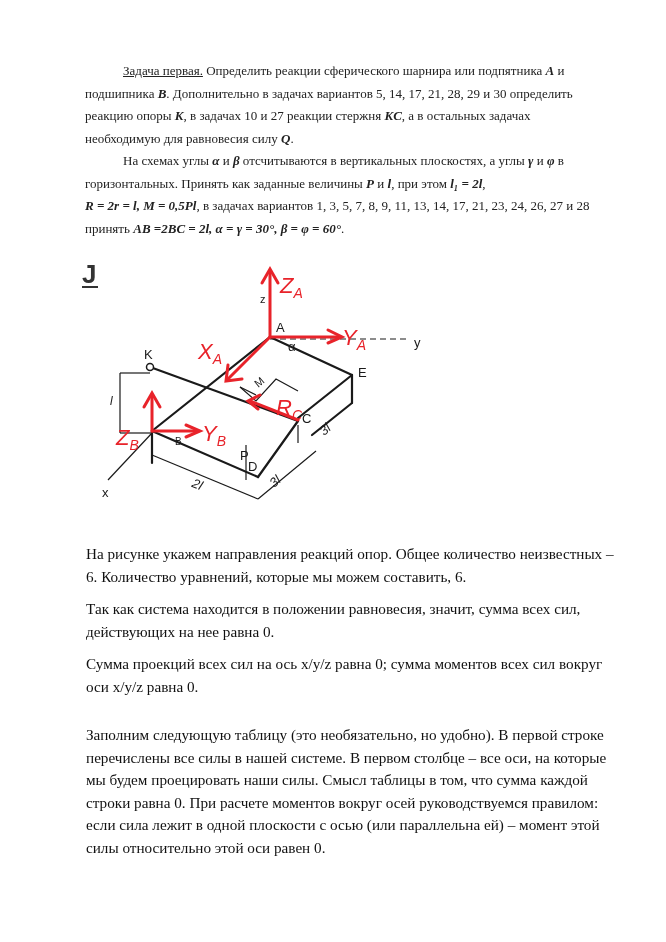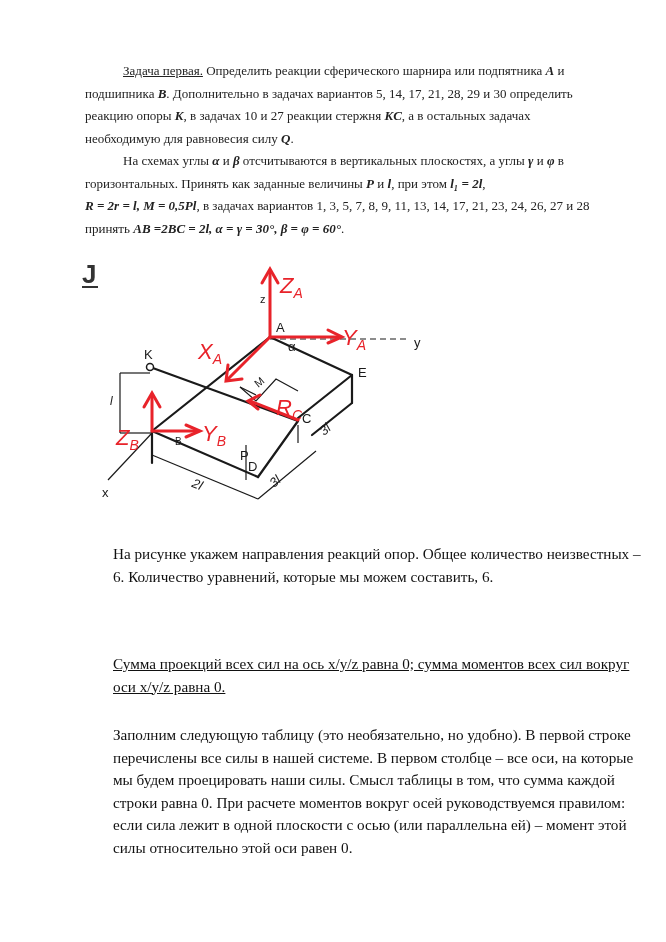--- a/index.html
+++ b/index.html
@@ -8,25 +8,25 @@
 
     .task-block { position: absolute; left: 85px; top: 60px; width: 520px; font-size: 13px; line-height: 22.5px; color: #222; }
     .task-block p { margin: 0; }
     .indent { text-indent: 38px; }
     .u { text-decoration: underline; }
     .bi { font-weight: bold; font-style: italic; }
 
     .figure { position: absolute; left: 80px; top: 255px; width: 480px; height: 270px; }
     .figure svg { width: 480px; height: 270px; display: block; }
 
-    .body-text { position: absolute; left: 86px; width: 530px; font-size: 15.2px; line-height: 22.5px; color: #111; margin-left: 27px; }
+    .body-text { position: absolute; left: 86px; width: 530px; font-size: 15.2px; line-height: 22.5px; color: #111; }
     .body-text p { margin: 0; }
     #p1 { top: 543px; }
     #p2 { top: 598px; }
-    #p3 { top: 653px; text-decoration: underline; }
+    #p3 { top: 653px; }
     #p4 { top: 724px; }
 
     .svgtxt { font-family: "Liberation Sans", sans-serif; }
     .red { fill: #e8232a; }
   </style>
 </head>
 <body>
 
 <div class="page">
 
@@ -131,20 +131,23 @@
         <text x="196" y="160" font-size="22"><tspan>R</tspan><tspan font-size="14" dy="5">C</tspan></text>
         <text x="36" y="190" font-size="22"><tspan>Z</tspan><tspan font-size="14" dy="5">B</tspan></text>
         <text x="122" y="186" font-size="22"><tspan>Y</tspan><tspan font-size="14" dy="5">B</tspan></text>
       </g>
     </svg>
   </div>
 
   <div class="body-text" id="p1">
       <p>На рисунке укажем направления реакций опор. Общее количество неизвестных – 6. Количество уравнений, которые мы можем составить, 6.</p>
     </div>
+  <div class="body-text" id="p2">
+      <p>Так как система находится в положении равновесия, значит, сумма всех сил, действующих на нее равна 0.</p>
+    </div>
   <div class="body-text" id="p3">
       <p>Сумма проекций всех сил на ось x/y/z равна 0; сумма моментов всех сил вокруг оси x/y/z равна 0.</p>
     </div>
   <div class="body-text" id="p4">
       <p>Заполним следующую таблицу (это необязательно, но удобно). В первой строке перечислены все силы в нашей системе. В первом столбце – все оси, на которые мы будем проецировать наши силы. Смысл таблицы в том, что сумма каждой строки равна 0. При расчете моментов вокруг осей руководствуемся правилом: если сила лежит в одной плоскости с осью (или параллельна ей)  – момент этой силы относительно этой оси равен 0.</p>
     </div>
 
 </div>
 
 </body></html>

